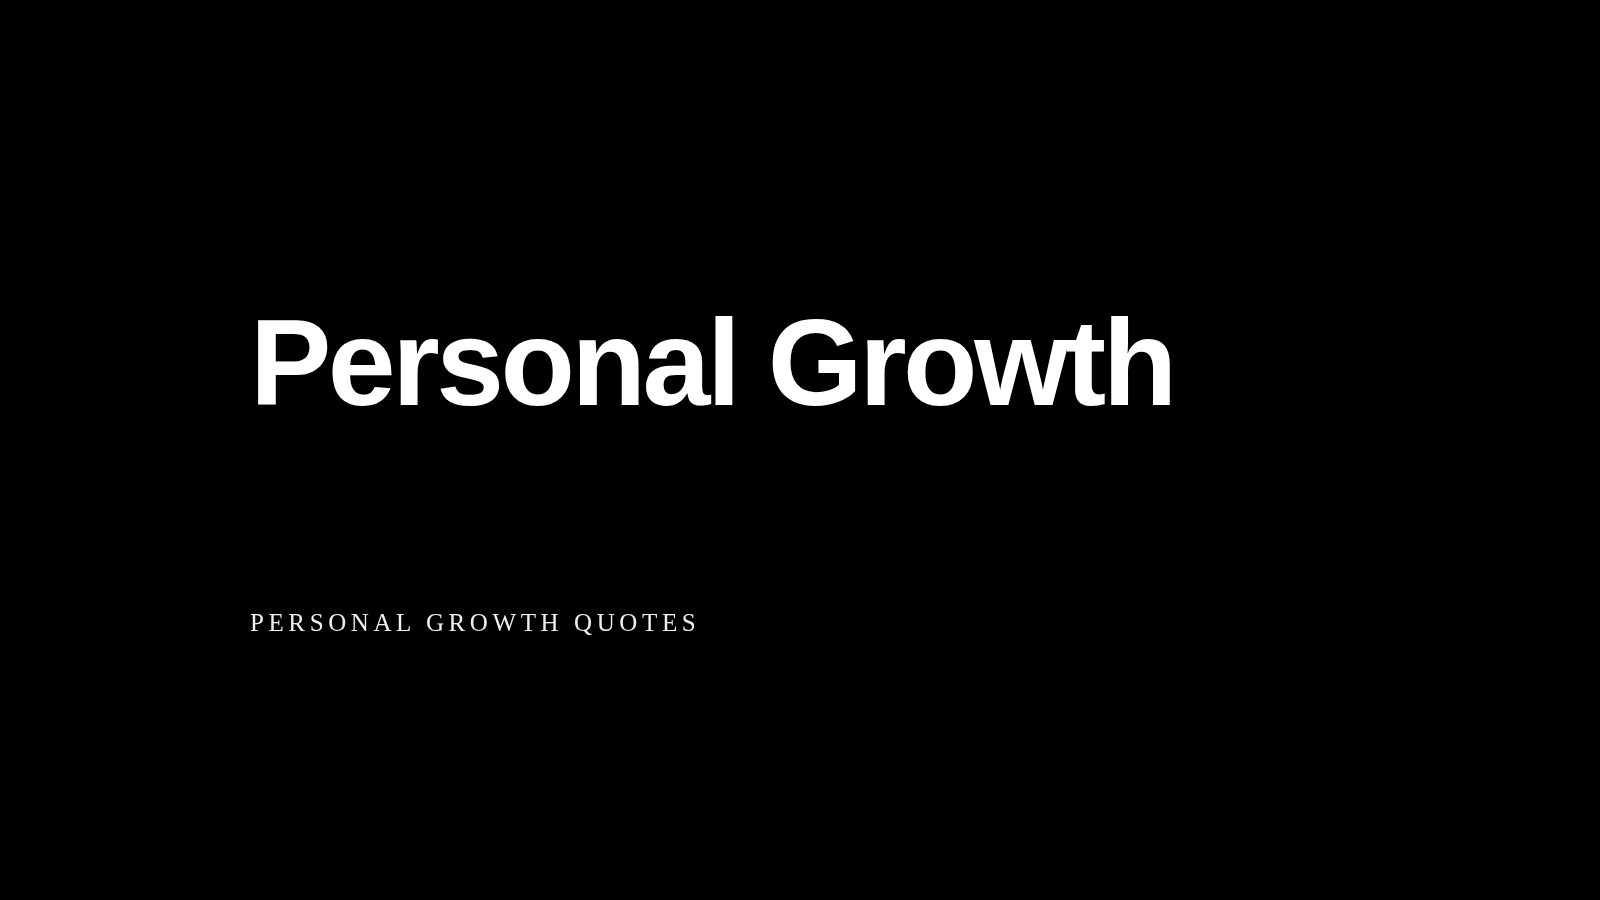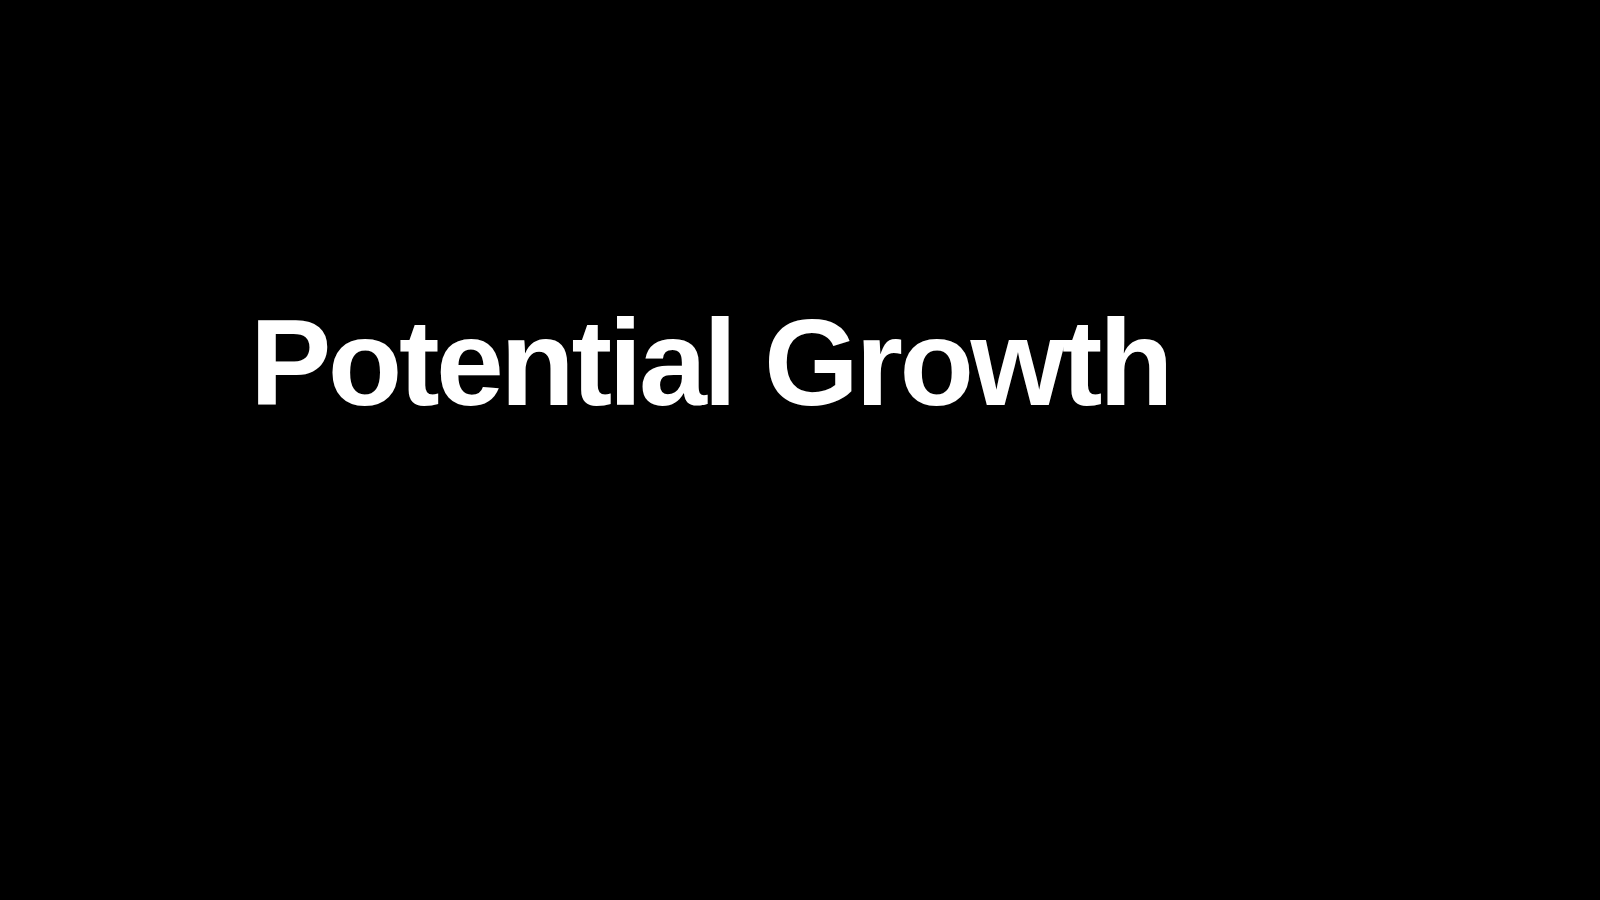--- a/index.html
+++ b/index.html
@@ -83,19 +83,20 @@
     left: -17px;
   }
 </style>
 </head>
 <body>
 
 <div class="poster">
 
   <h1 class="headline">
     <span class="line">
-      <span class="hl-white">Potential Growth</span>
+      <span class="hl-white">Personal Growth</span>
     </span>
   </h1>
 
+  <div class="eyebrow">PERSONAL GROWTH QUOTES</div>
 
 
 </div>
 
 </body></html>

